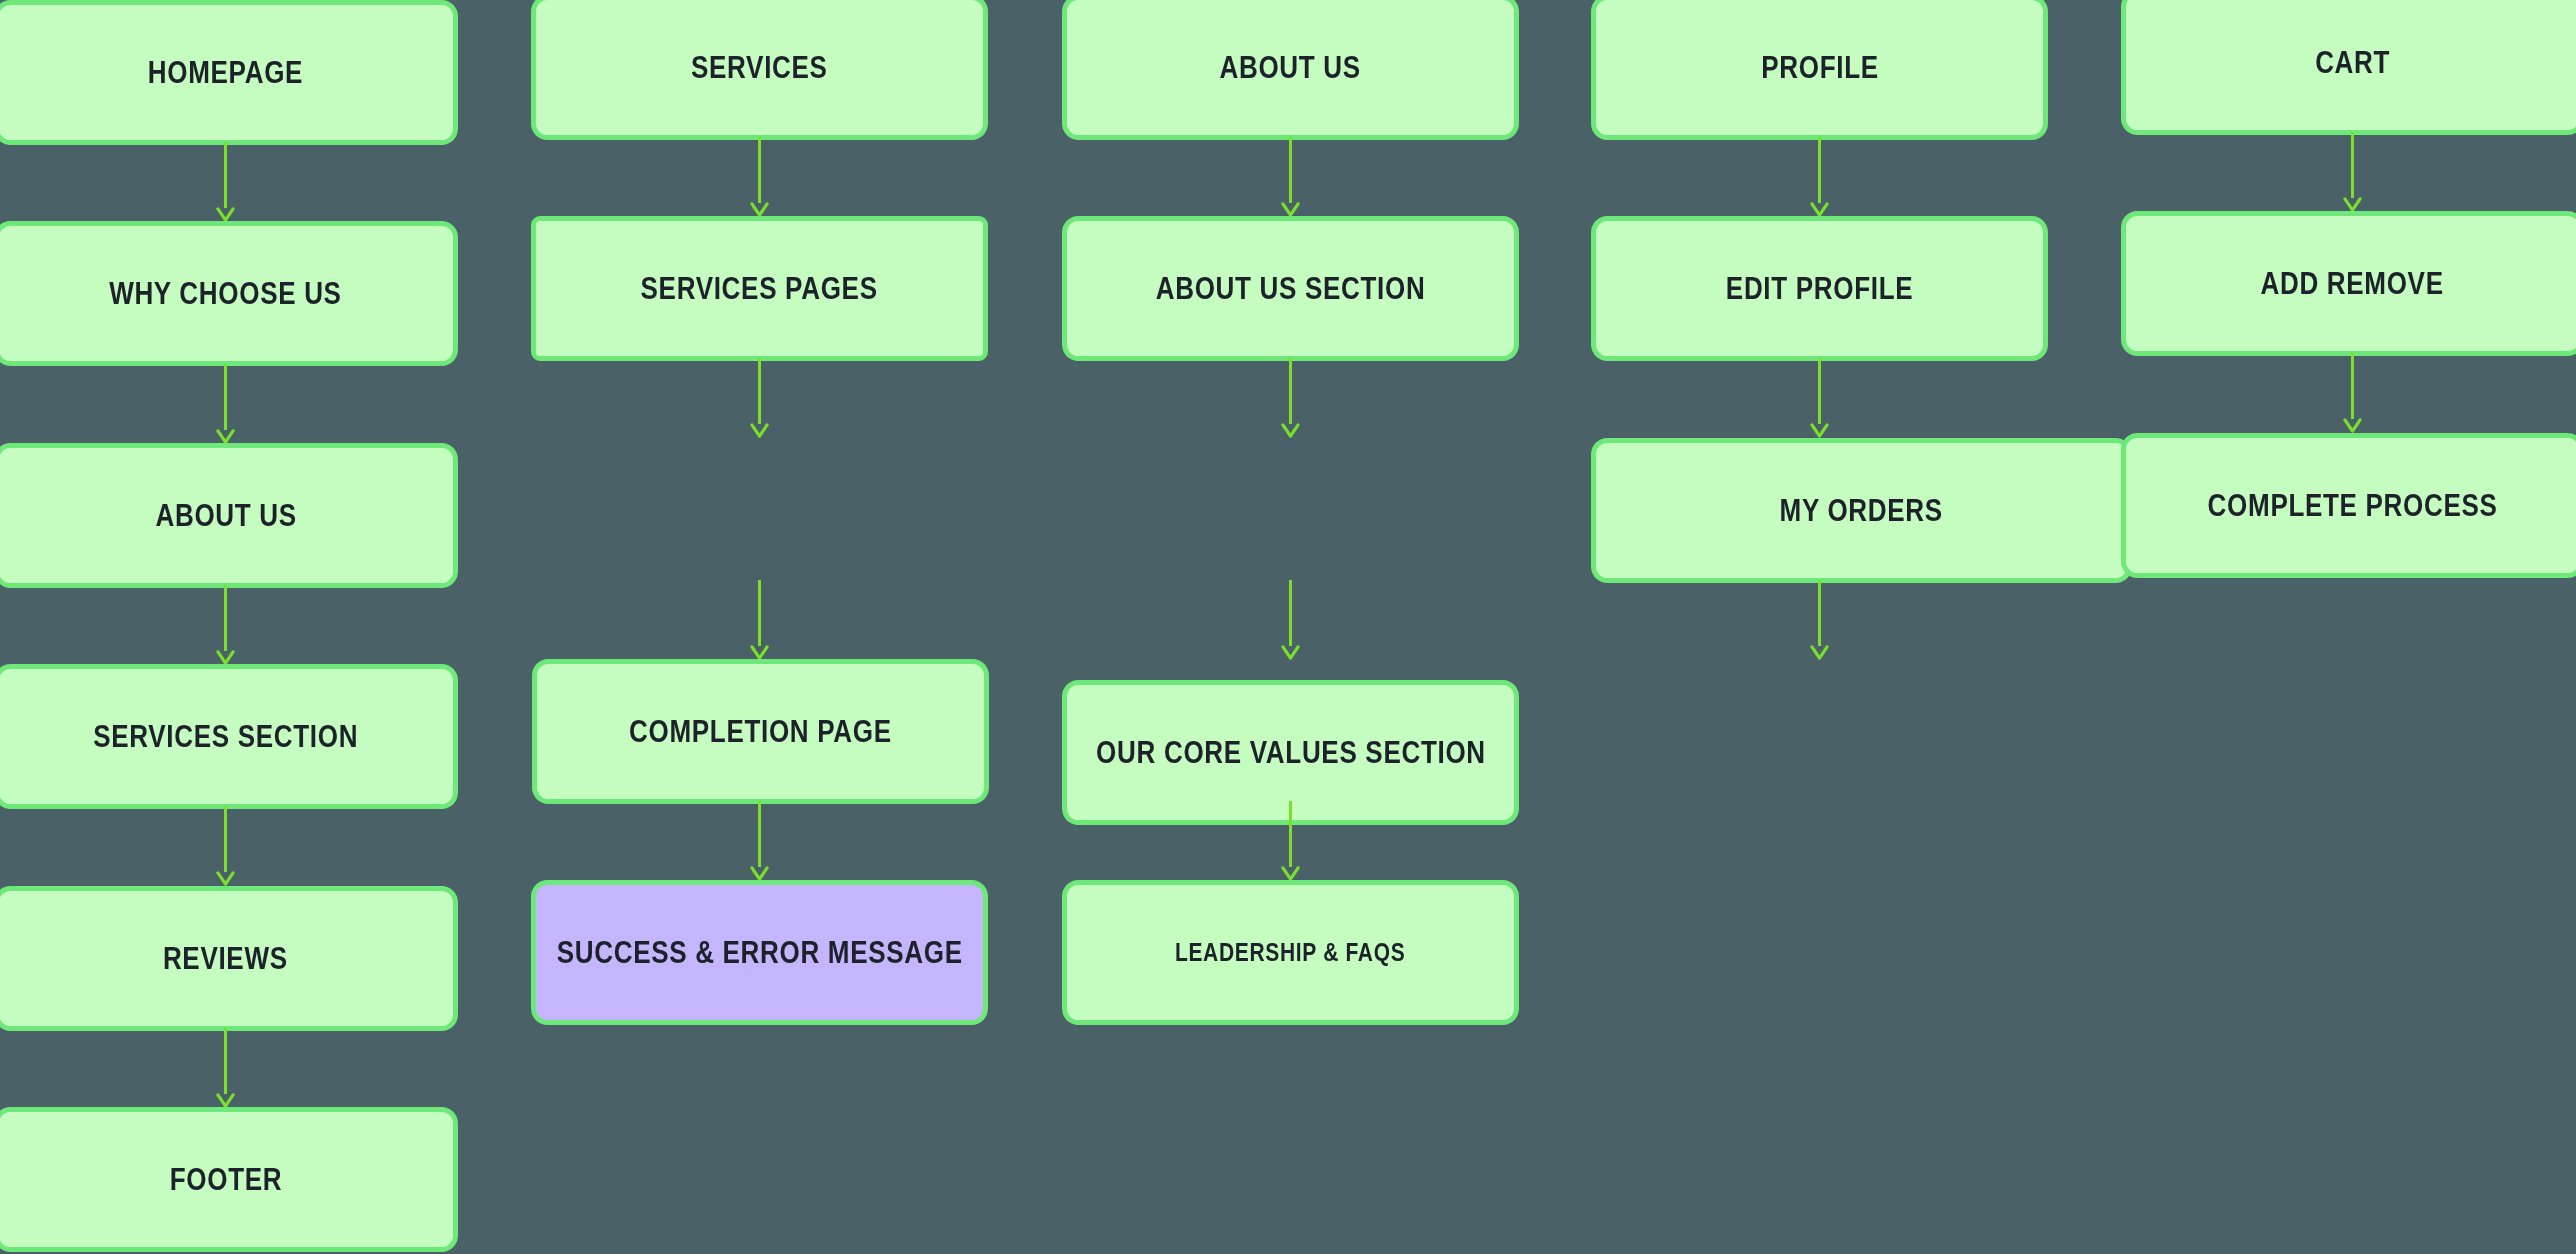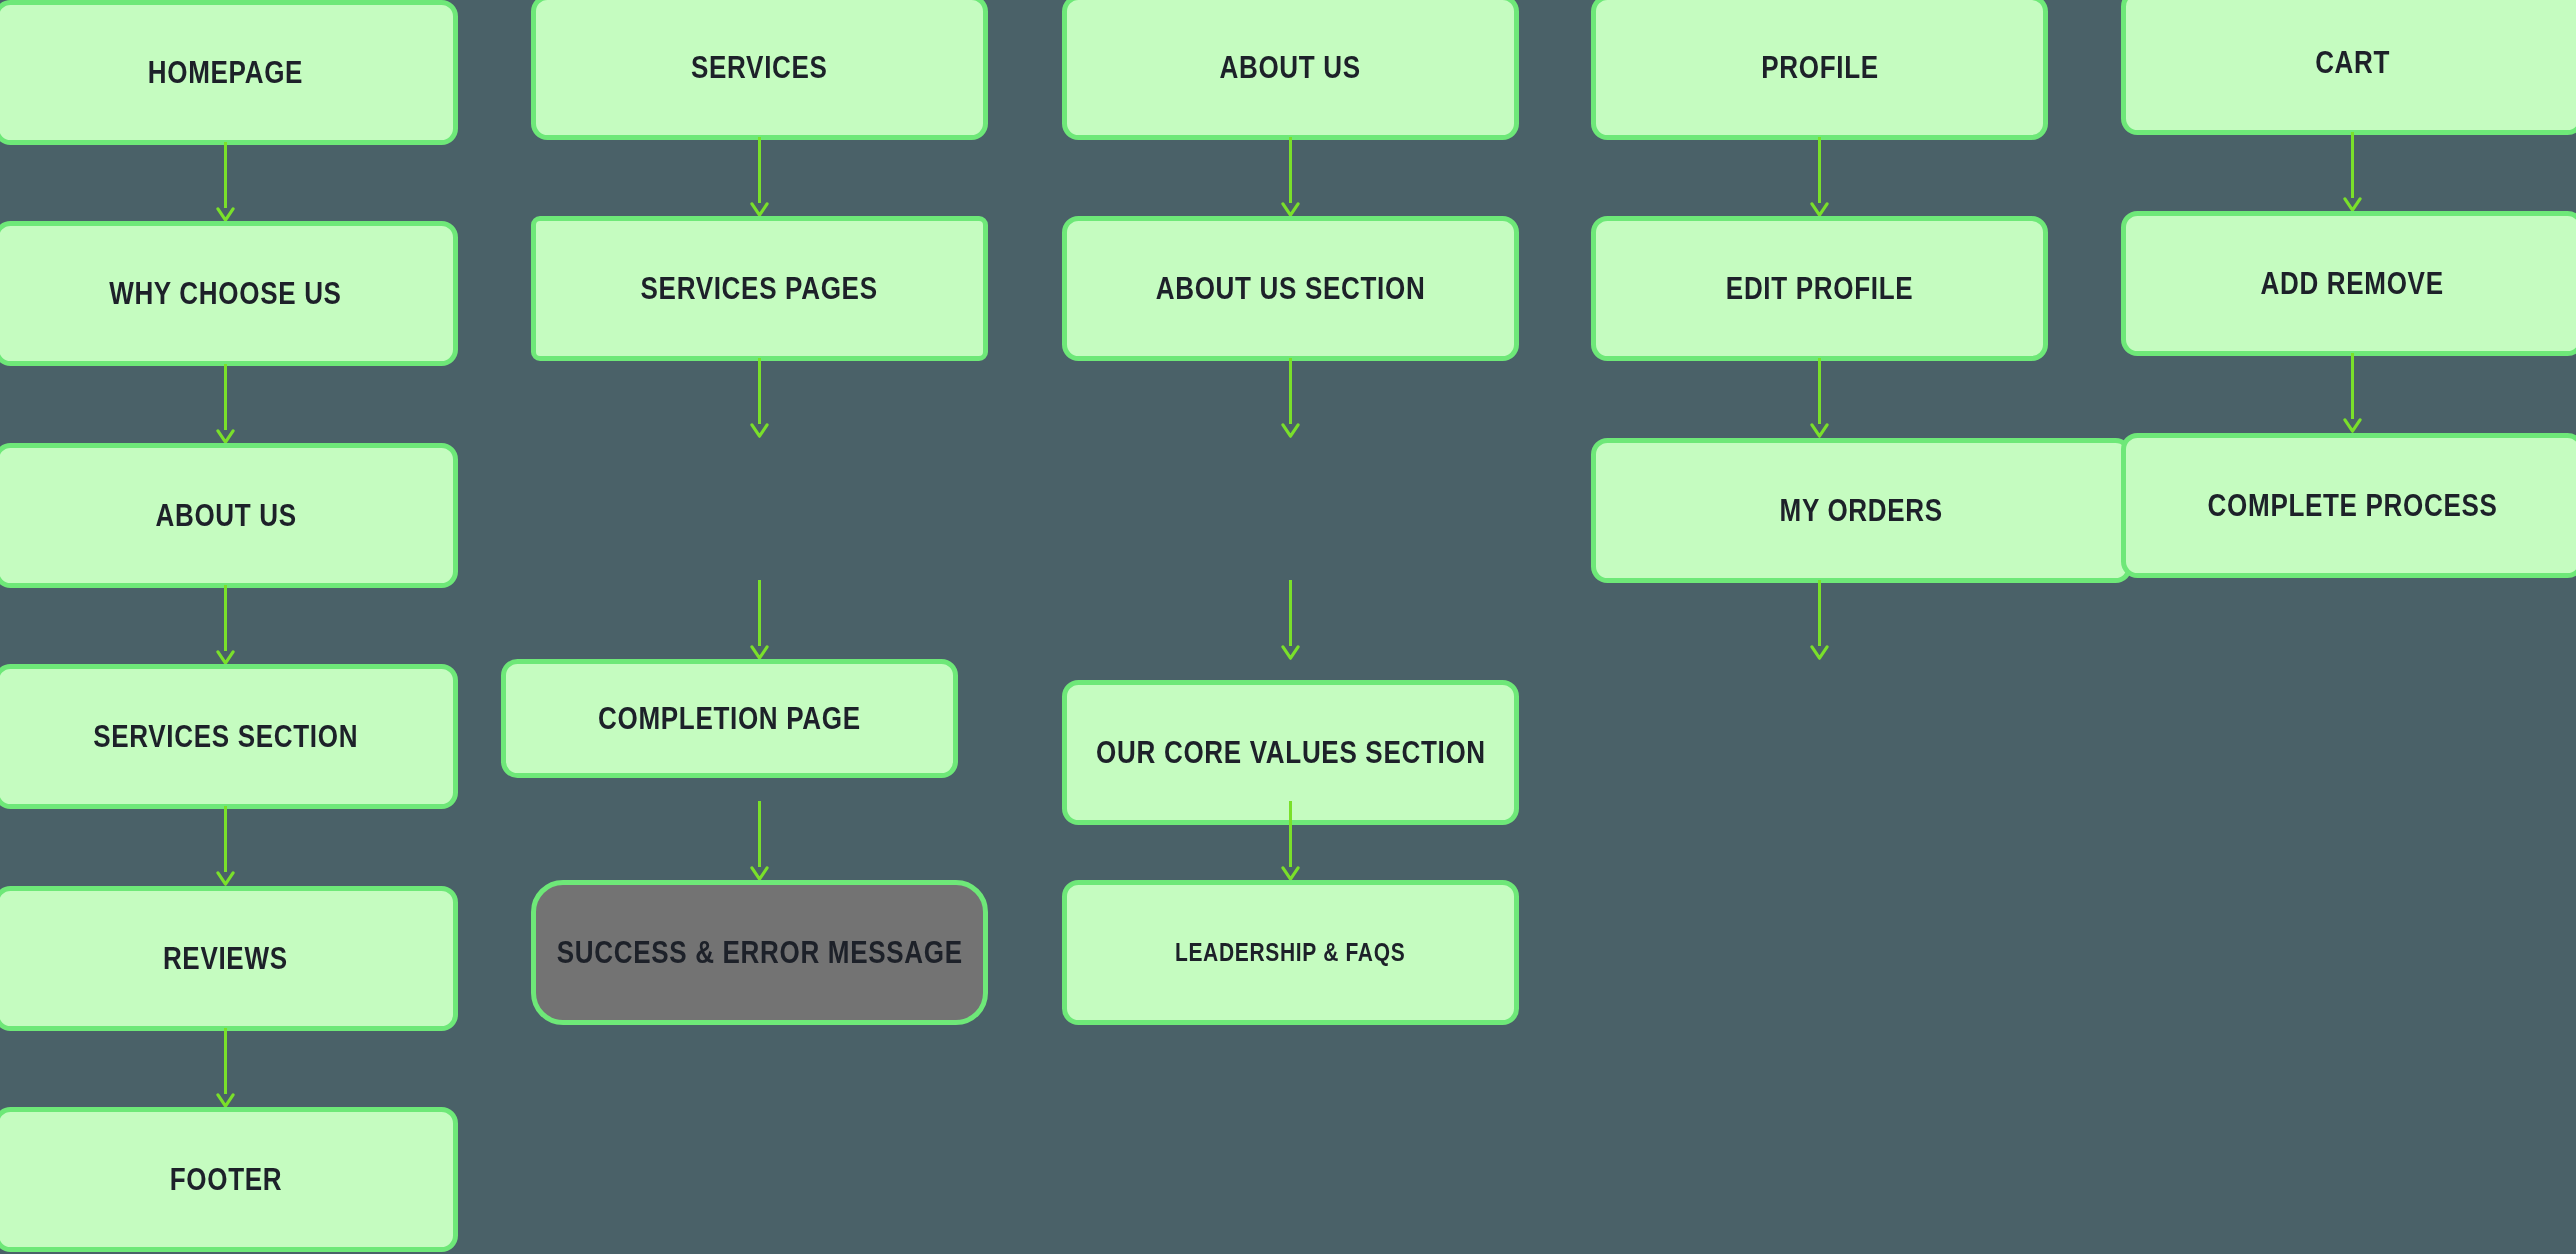--- a/index.html
+++ b/index.html
@@ -142,32 +142,32 @@
       </div>
     </div>
     <div class="edge" style="left: 531px; top: 580px; width: 457px; height: 81px;">
       <div class="stem" style="background: rgb(122, 224, 42);"></div>
       <div class="head">
         <svg width="19" height="16.4" viewBox="0 0 30 26">
           <path d="M3 3 L15 21 L27 3" fill="none" stroke="#7ae02a" stroke-width="5" stroke-linecap="round" stroke-linejoin="round"></path>
         </svg>
       </div>
     </div>
-    <div class="node" style="left: 501px; top: 659px; width: 457px; height: 119px; background: rgb(197, 252, 192); border-color: rgb(110, 232, 120); color: rgb(29, 33, 41); font-size: 31px;">
+    <div class="node" style="left: 532px; top: 659px; width: 457px; height: 145px; background: rgb(197, 252, 192); border-color: rgb(110, 232, 120); color: rgb(29, 33, 41); font-size: 31px;">
       <span class="label">COMPLETION PAGE</span>
     </div>
     <div class="edge" style="left: 531px; top: 801px; width: 457px; height: 81px;">
       <div class="stem" style="background: rgb(122, 224, 42);"></div>
       <div class="head">
         <svg width="19" height="16.4" viewBox="0 0 30 26">
           <path d="M3 3 L15 21 L27 3" fill="none" stroke="#7ae02a" stroke-width="5" stroke-linecap="round" stroke-linejoin="round"></path>
         </svg>
       </div>
     </div>
-    <div class="node" style="left: 531px; top: 880px; width: 457px; height: 145px; background: #737373; border-color: rgb(110, 232, 120); color: rgb(29, 33, 41); font-size: 31px; border-radius: 32px;">
+    <div class="node" style="left: 531px; top: 880px; width: 457px; height: 145px; background: #c4b5fd; border-color: rgb(110, 232, 120); color: rgb(29, 33, 41); font-size: 31px;">
       <span class="label">SUCCESS &amp; ERROR MESSAGE</span>
     </div>
     <div class="node" style="left: 1062px; top: -5px; width: 457px; height: 145px; background: rgb(197, 252, 192); border-color: rgb(110, 232, 120); color: rgb(29, 33, 41); font-size: 31px;">
       <span class="label">ABOUT US</span>
     </div>
     <div class="edge" style="left: 1062px; top: 137px; width: 457px; height: 81px;">
       <div class="stem" style="background: rgb(122, 224, 42);"></div>
       <div class="head">
         <svg width="19" height="16.4" viewBox="0 0 30 26">
           <path d="M3 3 L15 21 L27 3" fill="none" stroke="#7ae02a" stroke-width="5" stroke-linecap="round" stroke-linejoin="round"></path>

